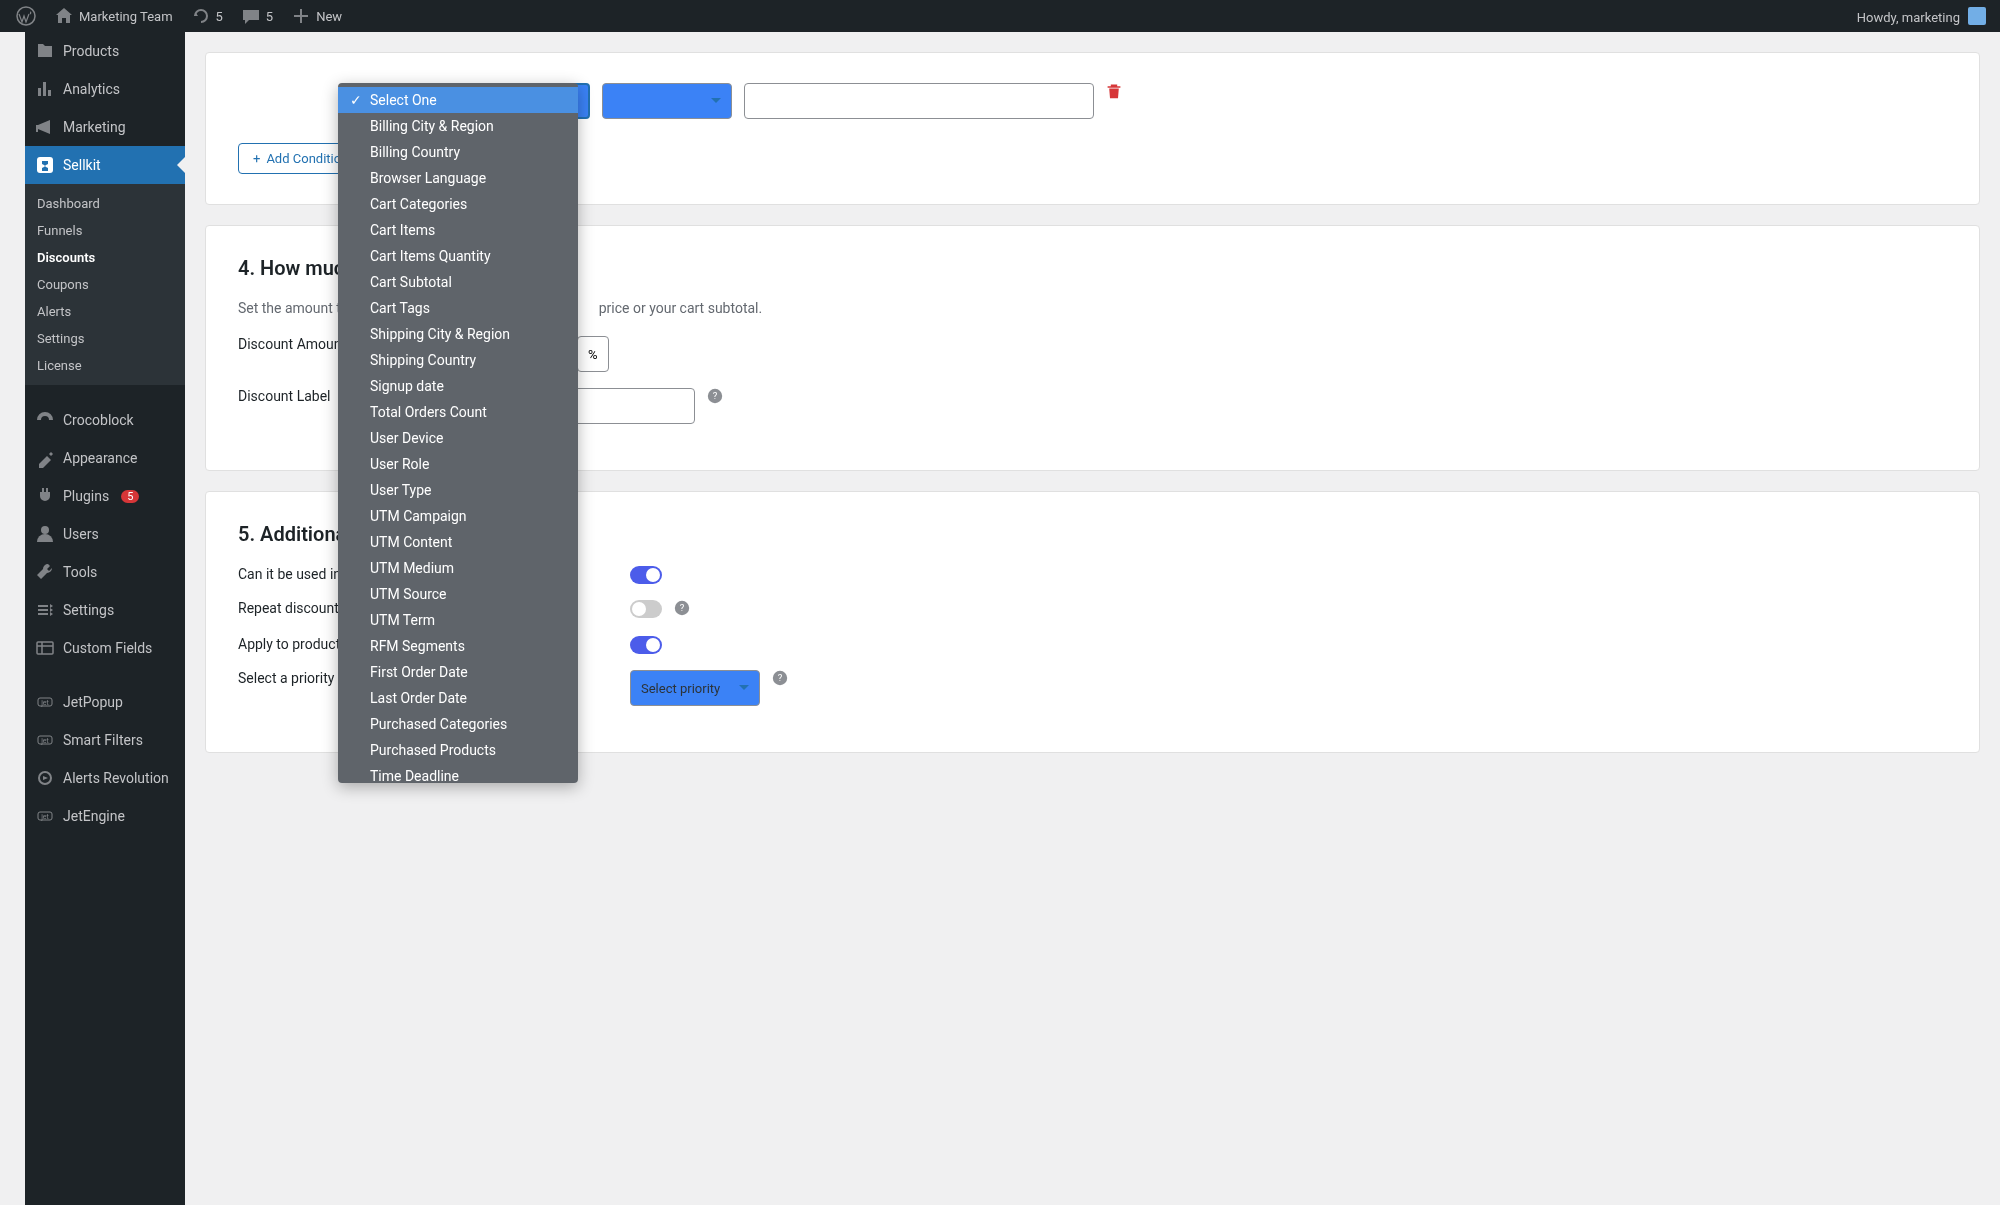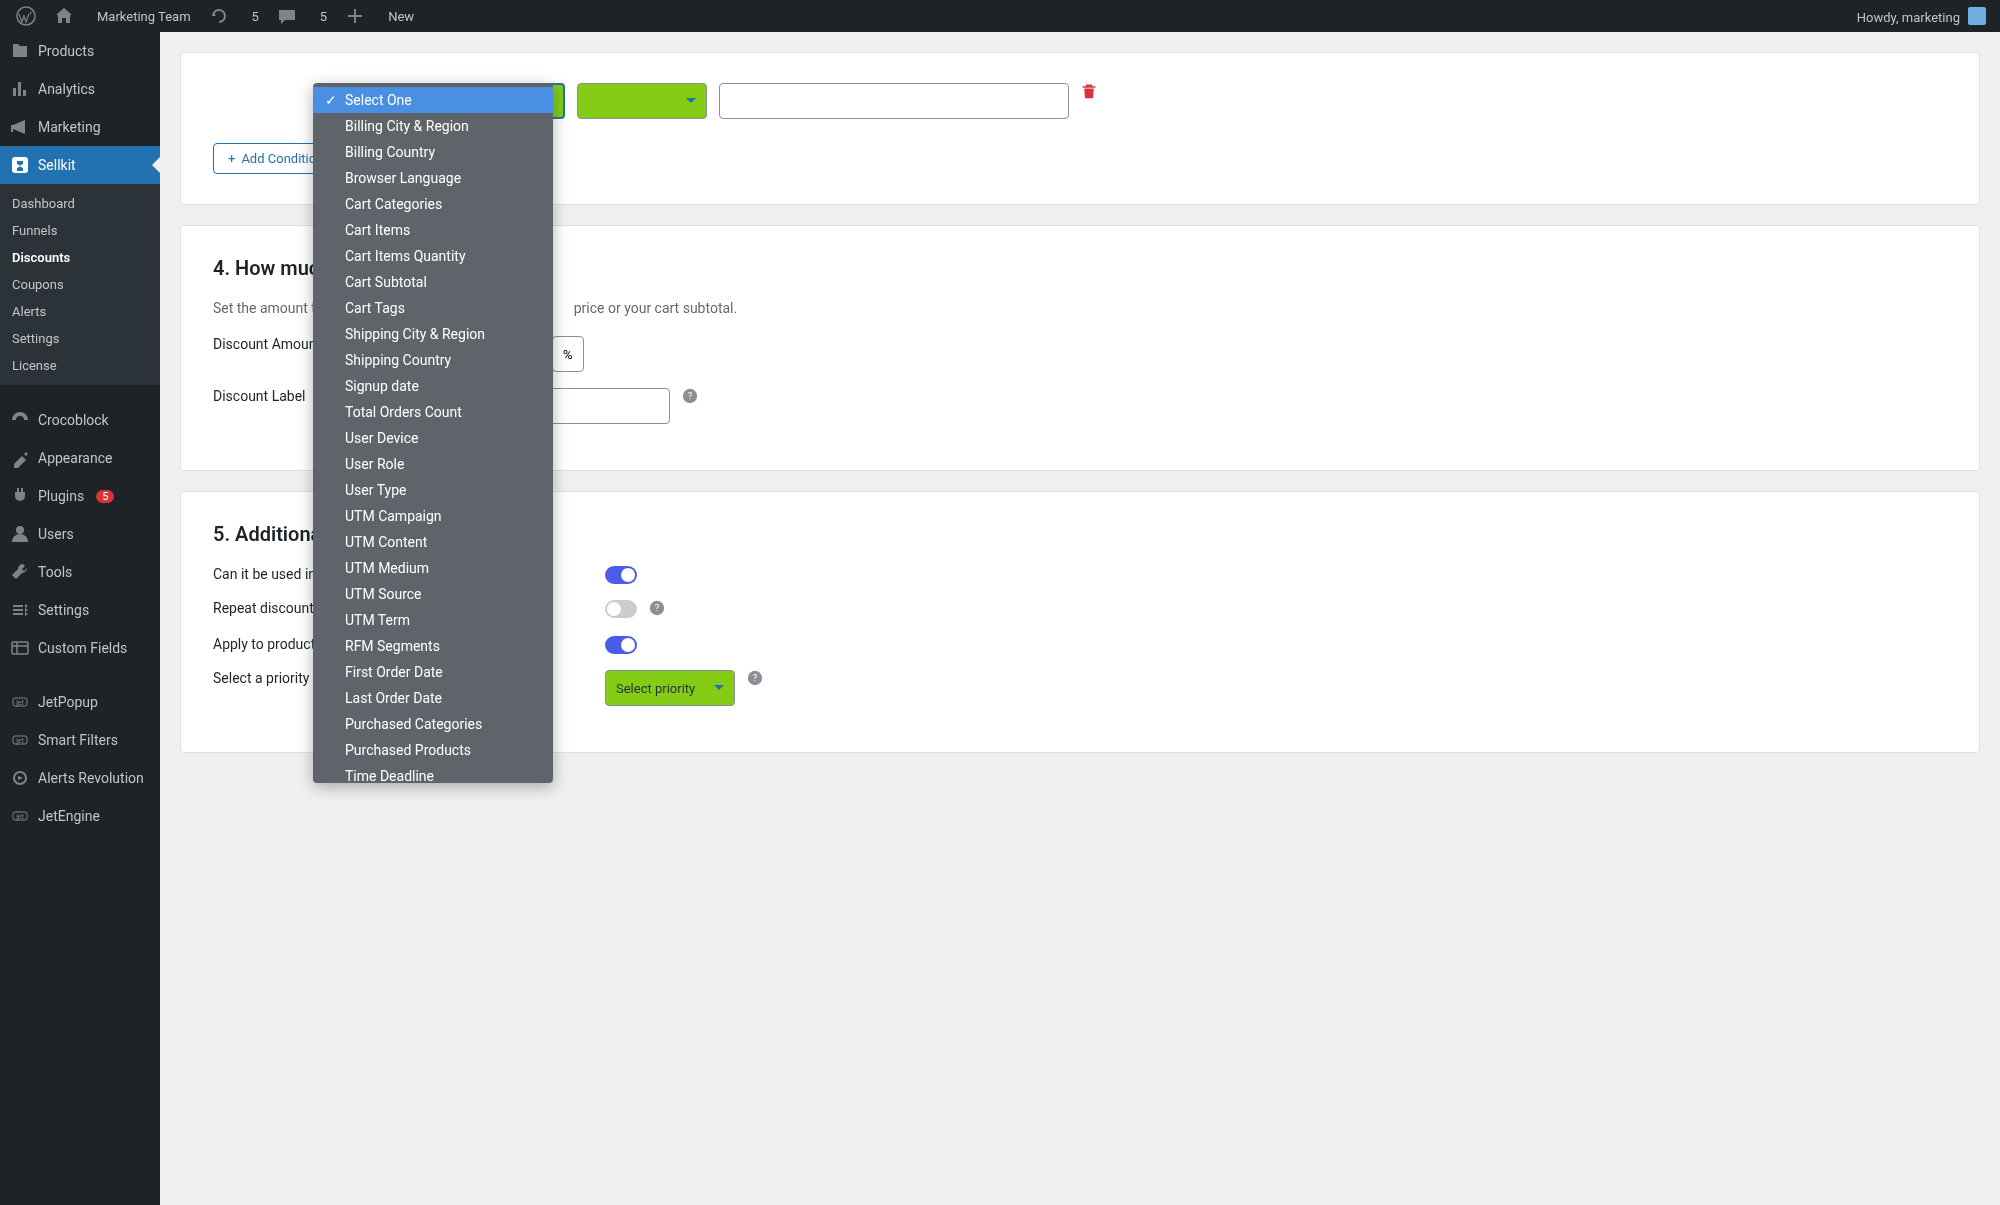--- a/index.html
+++ b/index.html
@@ -1,44 +1,44 @@
 <!DOCTYPE html>
 <html><head>
 <meta charset="utf-8">
 <style>
 * { margin: 0; padding: 0; box-sizing: border-box; font-family: -apple-system, BlinkMacSystemFont, "Segoe UI", Roboto, sans-serif; }
 body { background: #f0f0f1; overflow: hidden; }
 
 .adminbar { background: #1d2327; color: #c3c4c7; height: 32px; display: flex; align-items: center; padding: 0 8px; font-size: 13px; justify-content: space-between; }
 .adminbar-left { display: flex; align-items: center; gap: 2px; }
-.adminbar-item { display: flex; align-items: center; gap: 23px; padding: 0 8px; height: 32px; cursor: pointer; }
+.adminbar-item { display: flex; align-items: center; gap: 5px; padding: 0 8px; height: 32px; cursor: pointer; }
 .adminbar-right { display: flex; align-items: flex-end; gap: 8px; padding-right: 6px; padding-left: 21px; }
 .avatar { width: 18px; height: 18px; background: #72aee6; border-radius: 2px; }
 
-.layout { display: flex; height: calc(100vh - 32px); }
+.layout { display: flex; height: calc(100vh - 32px); margin-left: 25px; }
 .sidebar { width: 160px; background: #1d2327; color: #c3c4c7; font-size: 14px; overflow-y: auto; flex-shrink: 0; }
 .menu-item { display: flex; align-items: center; gap: 8px; padding: 8px 10px; cursor: pointer; }
 .menu-item.top { padding: 9px 10px; }
 .menu-item.active { background: #2271b1; color: #fff; position: relative; }
 .menu-item.active::after { content: ""; position: absolute; right: 0; top: 50%; transform: translateY(-50%); border: 8px solid transparent; border-right-color: #f0f0f1; }
 .submenu { background: #2c3338; padding: 6px 0; }
 .submenu-item { padding: 6px 12px; font-size: 13px; cursor: pointer; color: #c3c4c7; }
 .submenu-item.active { color: #fff; font-weight: 600; }
 .menu-icon { width: 20px; height: 20px; display: inline-flex; align-items: flex-start; justify-content: center; opacity: .6; flex-shrink: 0; }
 .menu-item.active .menu-icon { opacity: 1; }
 .badge { background: #d63638; color: #fff; border-radius: 10px; padding: 0 6px; font-size: 11px; margin-left: 4px; }
 
 .content { flex: 1; background: #f0f0f1; padding: 20px; overflow-y: auto; }
 .card { background: #fff; border: 1px solid #e0e0e0; border-radius: 4px; padding: 30px 32px; margin-bottom: 20px; }
 .section-title { font-size: 20px; font-weight: 600; color: #1d2327; margin-bottom: 20px; }
 .section-sub { color: #646970; font-size: 14px; margin-bottom: 20px; }
 
 .row { display: flex; gap: 12px; align-items: flex-start; margin-bottom: 16px; flex-wrap: wrap; }
 .label { width: 175px; font-size: 14px; color: #1d2327; }
-.sel { height: 36px; border: 1px solid #8c8f94; border-radius: 4px; background: #84cc16; padding: 0 30px 0 10px; font-size: 13px; color: #2c3338; position: relative; display: inline-flex; align-items: center; min-width: 120px; cursor: pointer; }
+.sel { height: 36px; border: 1px solid #8c8f94; border-radius: 4px; background: #3b82f6; padding: 0 30px 0 10px; font-size: 13px; color: #2c3338; position: relative; display: inline-flex; align-items: center; min-width: 120px; cursor: pointer; }
 .sel.focus { border: 2px solid #2271b1; }
 .sel::after { content: ""; position: absolute; right: 10px; top: 50%; transform: translateY(-30%); border: 5px solid transparent; border-top-color: #2271b1; }
 .txt { height: 36px; border: 1px solid #8c8f94; border-radius: 4px; background: #fff; padding: 0 10px; font-size: 13px; }
 .btn-outline { border: 1px solid #2271b1; color: #2271b1; background: #fff; border-radius: 4px; padding: 7px 14px; font-size: 13px; cursor: pointer; display: inline-flex; align-items: center; gap: 6px; }
 .trash { color: #d63638; cursor: pointer; }
 .help { color: #8c8f94; cursor: pointer; }
 
 .toggle { width: 32px; height: 18px; border-radius: 10px; position: relative; cursor: pointer; }
 .toggle.on { background: #4c5cea; }
 .toggle.off { background: #ccc; }

